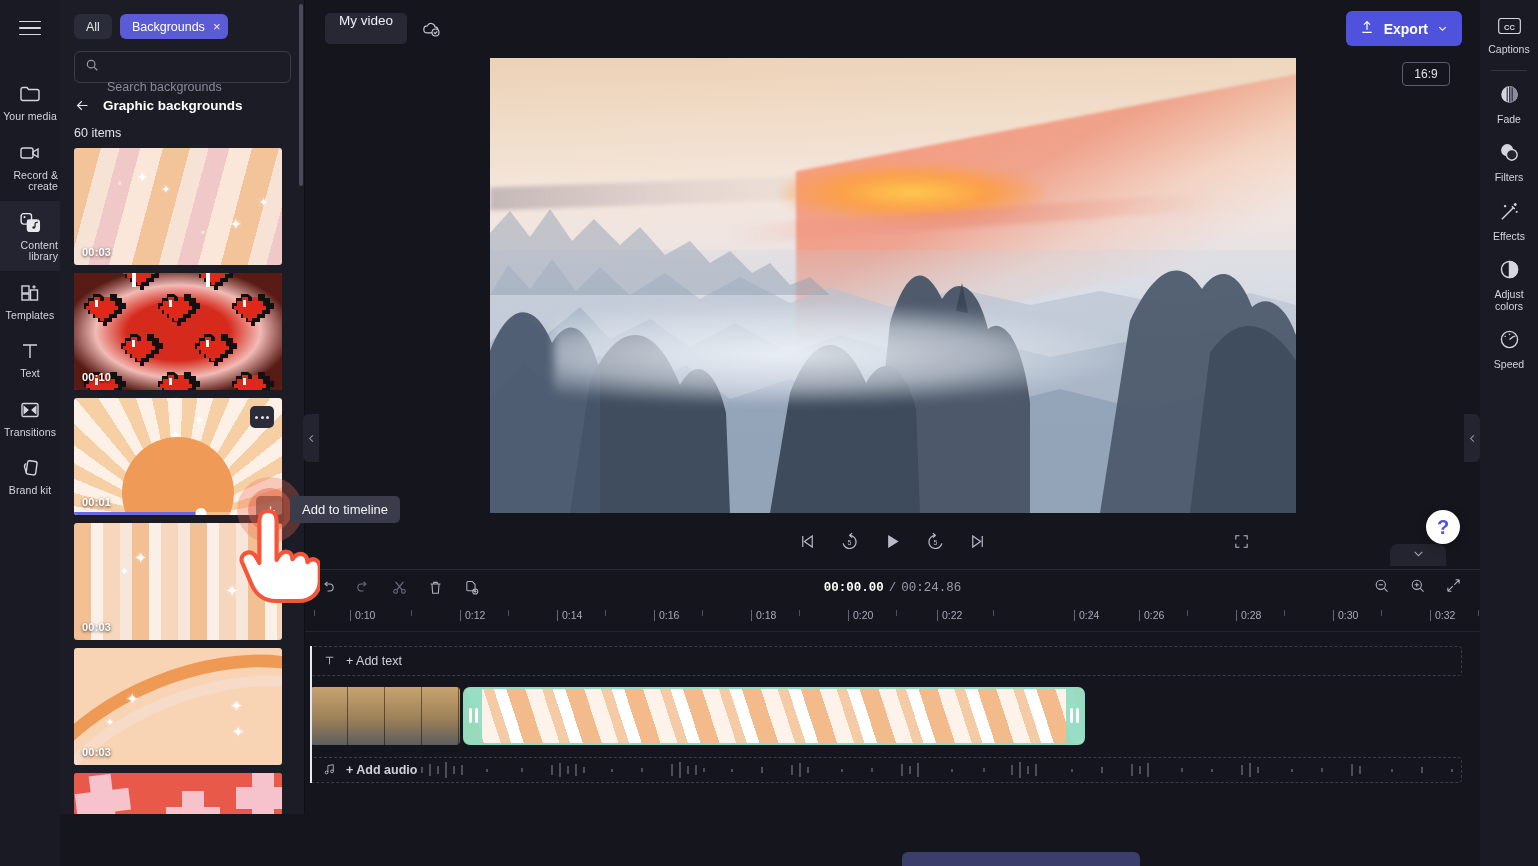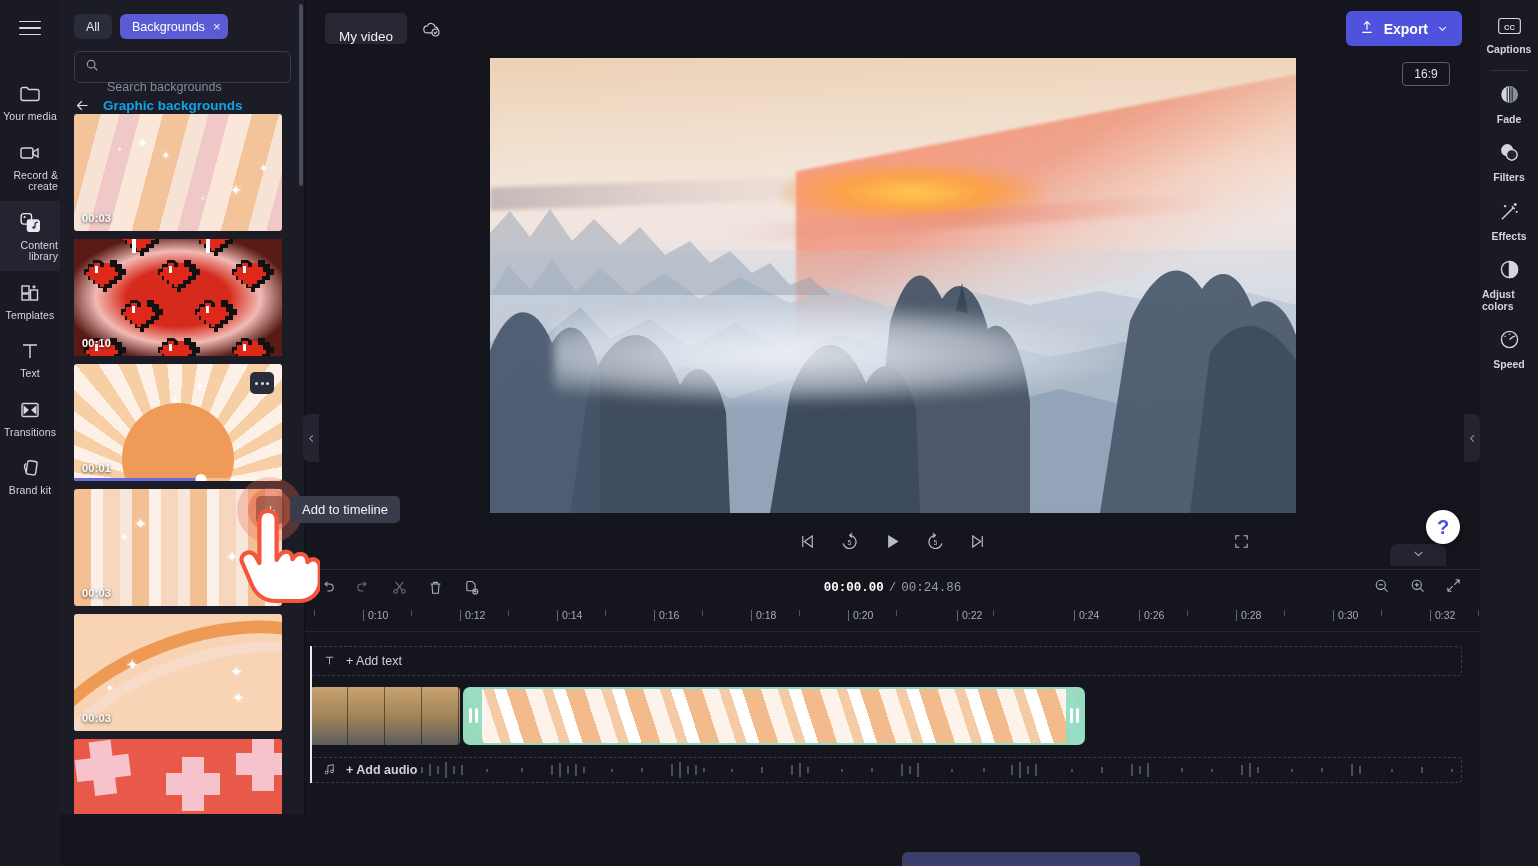--- a/index.html
+++ b/index.html
@@ -53,21 +53,21 @@
     height: 32px; border: 1px solid #3a3b49; border-radius: 6px; display: flex;
     align-items: center; gap: 8px; padding: 0 10px; background: transparent;
   }
   .search-box input {
     background: transparent; border: 0; outline: none; color: #d8d9e2;
     font-size: 12.5px; font-family: "Liberation Sans", sans-serif; width: 100%; margin-top: 40px;
   }
   .search-box input::placeholder { color: #8a8b9a; }
   .cat-head { display: flex; align-items: center; gap: 12px; padding: 14px 14px 0 14px; }
   .cat-head .back { cursor: pointer; display: flex; }
-  .cat-title { font-size: 13.5px; font-weight: bold; color: #0ea5e9; }
+  .cat-title { font-size: 13.5px; font-weight: bold; color: #ffffff; }
   .items-count { padding: 12px 14px 8px 14px; font-size: 12.5px; color: #e2e2ea; }
 
   .grid { padding: 0 14px 30px 14px; display: flex; flex-direction: column; gap: 8px; }
   .card { position: relative; width: 208px; height: 117px; border-radius: 3px; overflow: hidden; cursor: pointer; }
   .card .dur {
     position: absolute; left: 8px; bottom: 7px; font-size: 11px; font-weight: bold;
     color: #fff; text-shadow: 0 1px 3px rgba(0,0,0,.75); letter-spacing: .2px;
   }
   .card.selected .scrub {
     position: absolute; left: 0; right: 0; bottom: 0; height: 3px; background: rgba(255,255,255,.35);
@@ -133,21 +133,21 @@
     display: flex; align-items: center; justify-content: center; cursor: pointer; z-index: 6;
   }
   .collapse-left { left: 303px; top: 414px; border-radius: 6px 0 0 6px; }
   .collapse-right { right: 58px; top: 414px; border-radius: 0 6px 6px 0; }
 
   
   .center { flex: 1 1 auto; display: flex; flex-direction: column; min-width: 0; background: #15161d; }
   .topbar { height: 58px; display: flex; align-items: center; padding: 0 18px 0 20px; gap: 14px; }
   .proj-name {
     height: 31px; padding: 0 14px; border-radius: 5px; background: #272833;
-    display: flex; align-items: flex-end; font-size: 13.5px; color: #edeef4; cursor: text;
+    display: flex; align-items: flex-start; font-size: 13.5px; color: #edeef4; cursor: text;
   }
   .cloud-ico { display: flex; cursor: default; }
   .topbar .spacer { flex: 1; }
   .export-btn {
     height: 35px; padding: 0 14px 0 13px; border-radius: 6px; background: #4f52dd;
     display: flex; align-items: center; gap: 9px; font-size: 14px; color: #fff;
     font-weight: bold; cursor: pointer;
   }
 
   .stage { position: relative; flex: 1 1 auto; display: flex; align-items: flex-start; justify-content: center; }
@@ -285,21 +285,21 @@
   
   .prop-rail {
     width: 58px; flex: 0 0 58px; height: 866px; background: #191a23;
     display: flex; flex-direction: column; align-items: center; padding-top: 8px;
     position: relative; z-index: 5;
   }
   .prop-item {
     width: 58px; padding: 8px 2px; display: flex; flex-direction: column; align-items: center;
     gap: 4px; cursor: pointer;
   }
-  .prop-item .pi-label { font-size: 10.5px; line-height: 11.5px; color: #d4d5de; font-weight: bold; }
+  .prop-item .pi-label { font-size: 10.5px; line-height: 11.5px; text-align: center; color: #d4d5de; }
   .prop-sep { width: 36px; height: 1px; background: #34353f; margin: 6px 0 4px; }
 
   
   .tooltip {
     position: absolute; left: 290px; top: 496px; height: 27px; padding: 0 12px;
     background: #3b3c4b; border-radius: 5px; display: flex; align-items: center;
     font-size: 13px; color: #f2f2f7; z-index: 40; white-space: nowrap;
   }
   .pulse-outer {
     position: absolute; left: 237px; top: 477px; width: 66px; height: 66px; border-radius: 50%;
@@ -432,20 +432,21 @@
 
     <div class="cat-head">
       <span class="back">
         <svg width="17" height="17" viewBox="0 0 24 24" fill="none" stroke="#e2e2ea" stroke-width="1.7">
           <path d="M19 12H5M11 6l-6 6 6 6"></path>
         </svg>
       </span>
       <span class="cat-title">Graphic backgrounds</span>
     </div>
 
+    <div class="items-count">60 items</div>
 
     <div class="grid">
 
       <div class="card">
         <div class="bg-waves" style="position:absolute;inset:0">
           <span class="sparkle" style="left:30%;top:18%;font-size:14px">✦</span>
           <span class="sparkle" style="left:42%;top:30%">✦</span>
           <span class="sparkle" style="left:75%;top:58%;font-size:14px">✦</span>
           <span class="sparkle" style="left:89%;top:41%">✦</span>
         </div>
@@ -703,21 +704,21 @@
               <path d="M4 20l7-7M4 20h5M4 20v-5M20 4l-7 7M20 4h-5M20 4v5"></path>
             </svg>
           </span>
         </div>
       </div>
 
       <div class="ruler">
         <div class="tick minor" style="left:9px">
             <div class="bar"></div>
           </div>
-        <div class="tick" style="left:58px">
+        <div class="tick" style="left:45px">
             <div class="bar"></div>
             <span class="lbl">0:10</span>
           </div>
         <div class="tick minor" style="left:106px">
             <div class="bar"></div>
           </div>
         <div class="tick" style="left:155px">
             <div class="bar"></div>
             <span class="lbl">0:12</span>
           </div>
@@ -745,21 +746,21 @@
         <div class="tick minor" style="left:494px">
             <div class="bar"></div>
           </div>
         <div class="tick" style="left:543px">
             <div class="bar"></div>
             <span class="lbl">0:20</span>
           </div>
         <div class="tick minor" style="left:591px">
             <div class="bar"></div>
           </div>
-        <div class="tick" style="left:652px">
+        <div class="tick" style="left:632px">
             <div class="bar"></div>
             <span class="lbl">0:22</span>
           </div>
         <div class="tick minor" style="left:688px">
             <div class="bar"></div>
           </div>
         <div class="tick" style="left:769px">
             <div class="bar"></div>
             <span class="lbl">0:24</span>
           </div>

